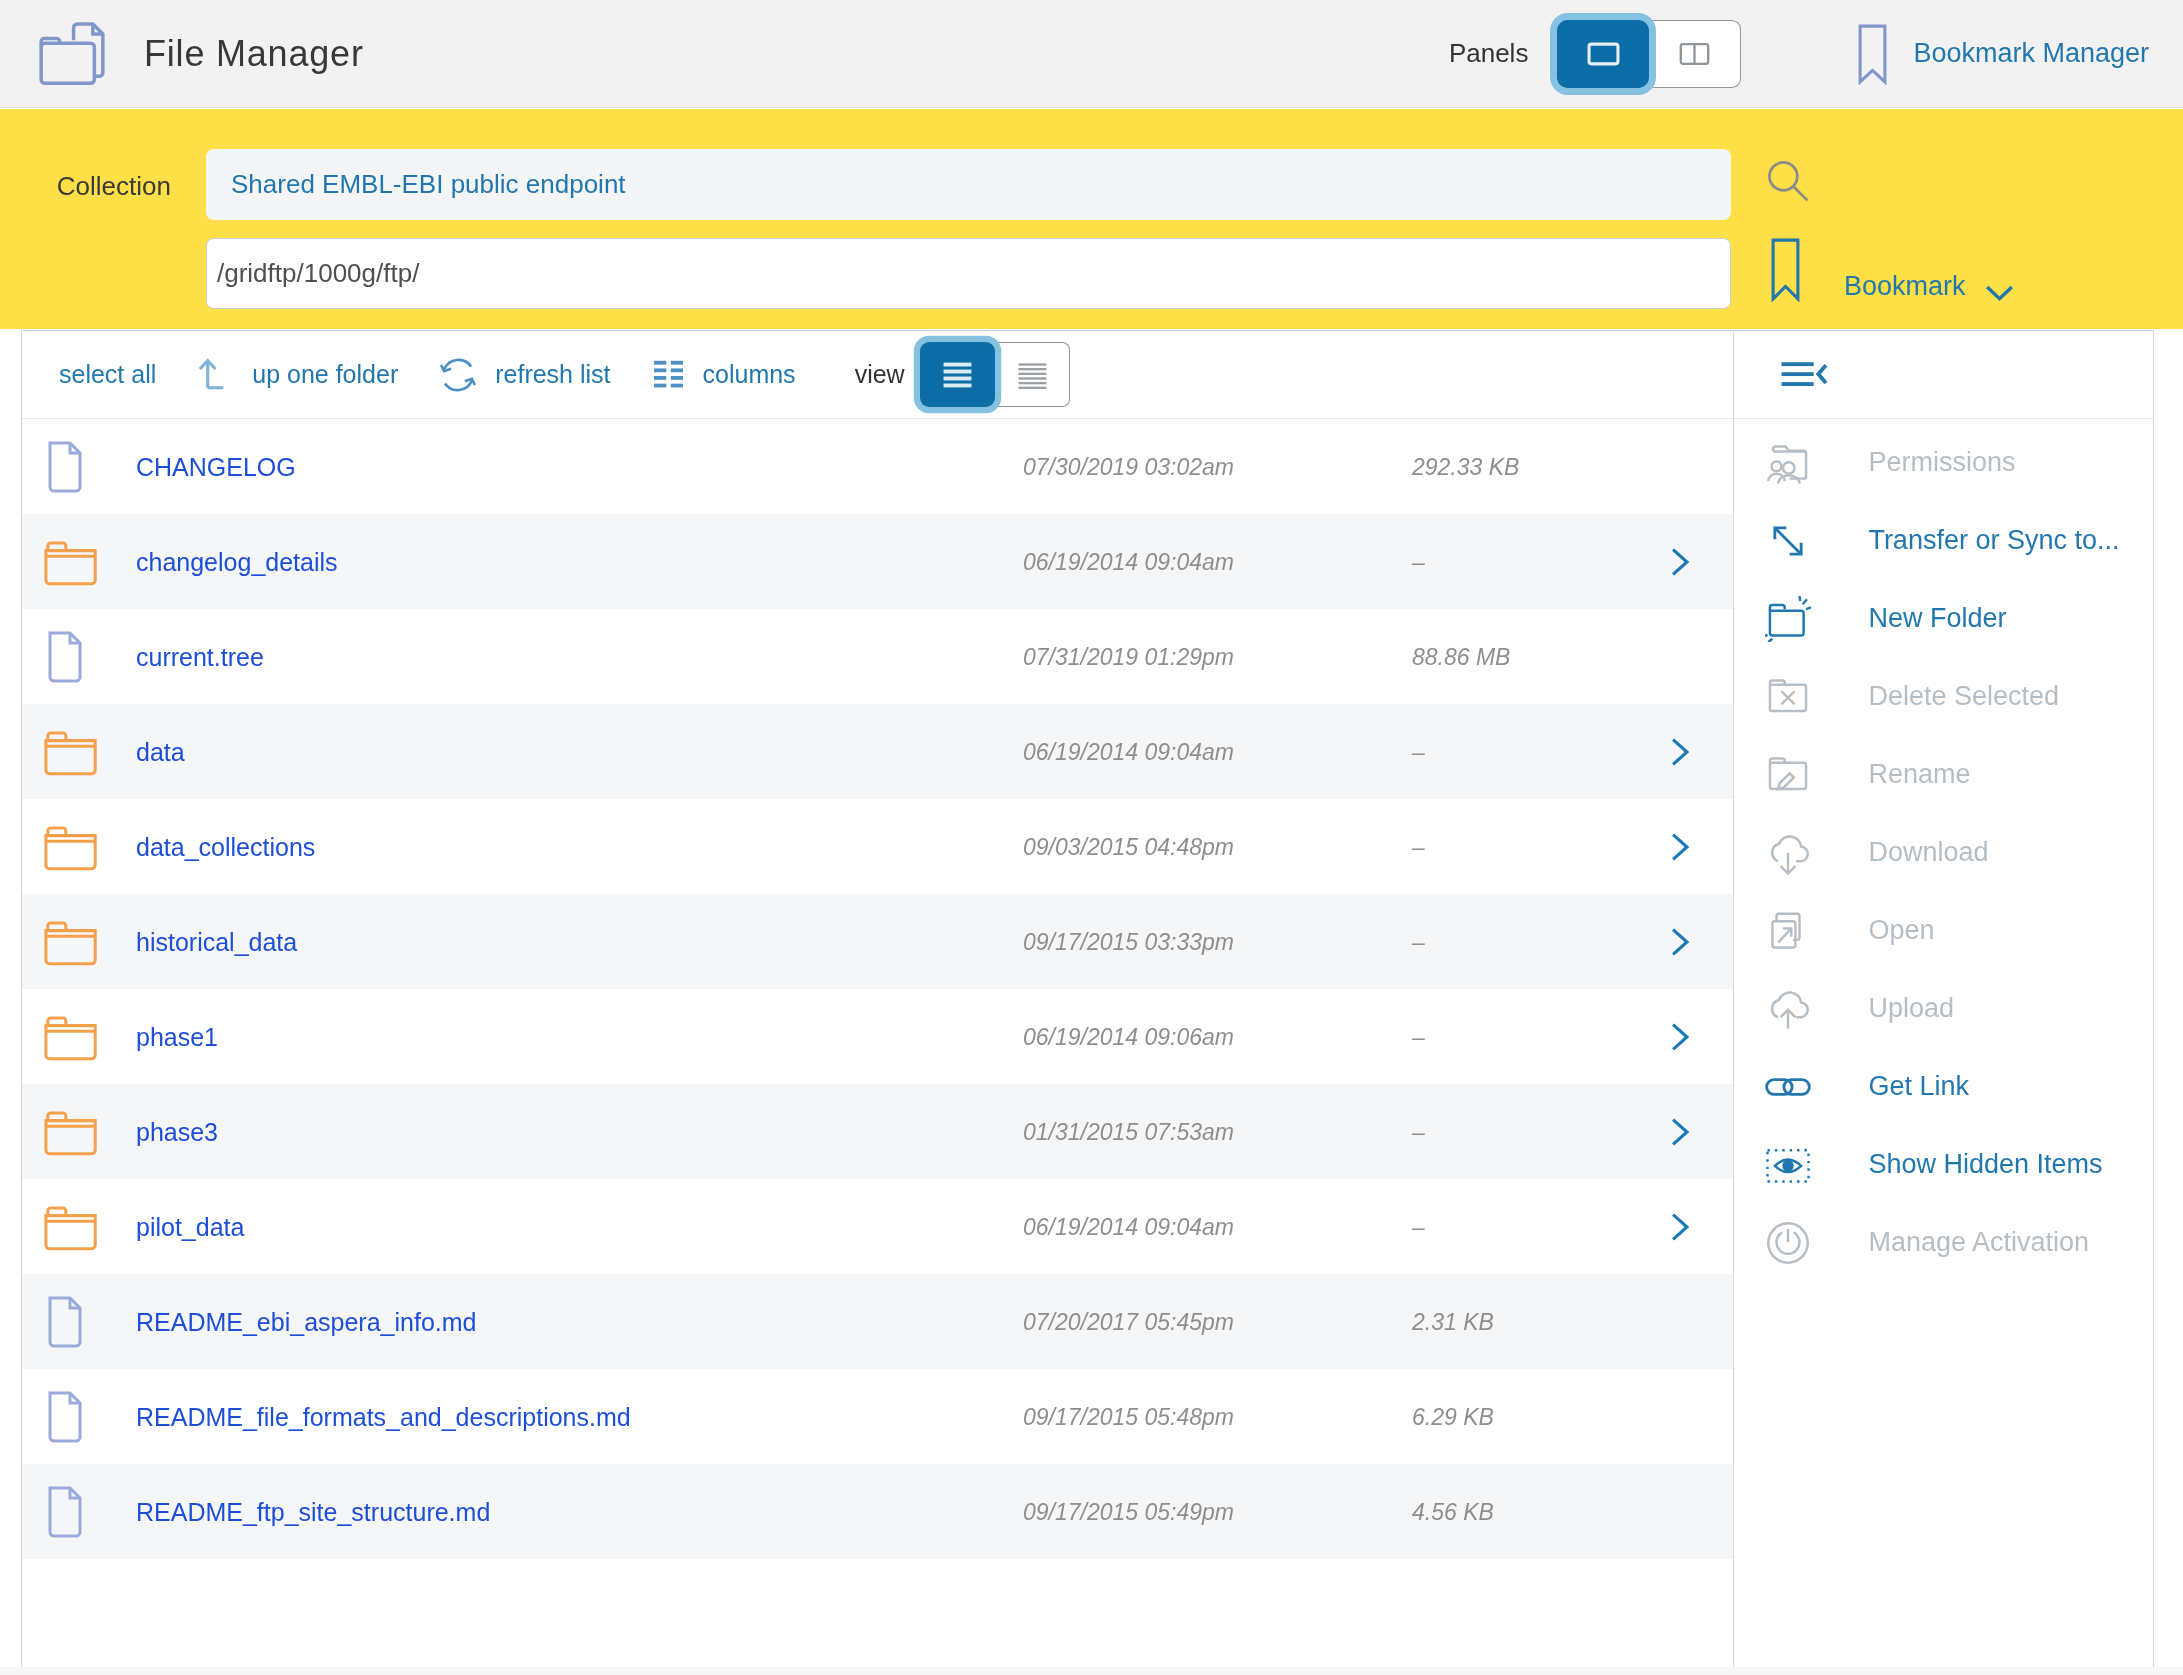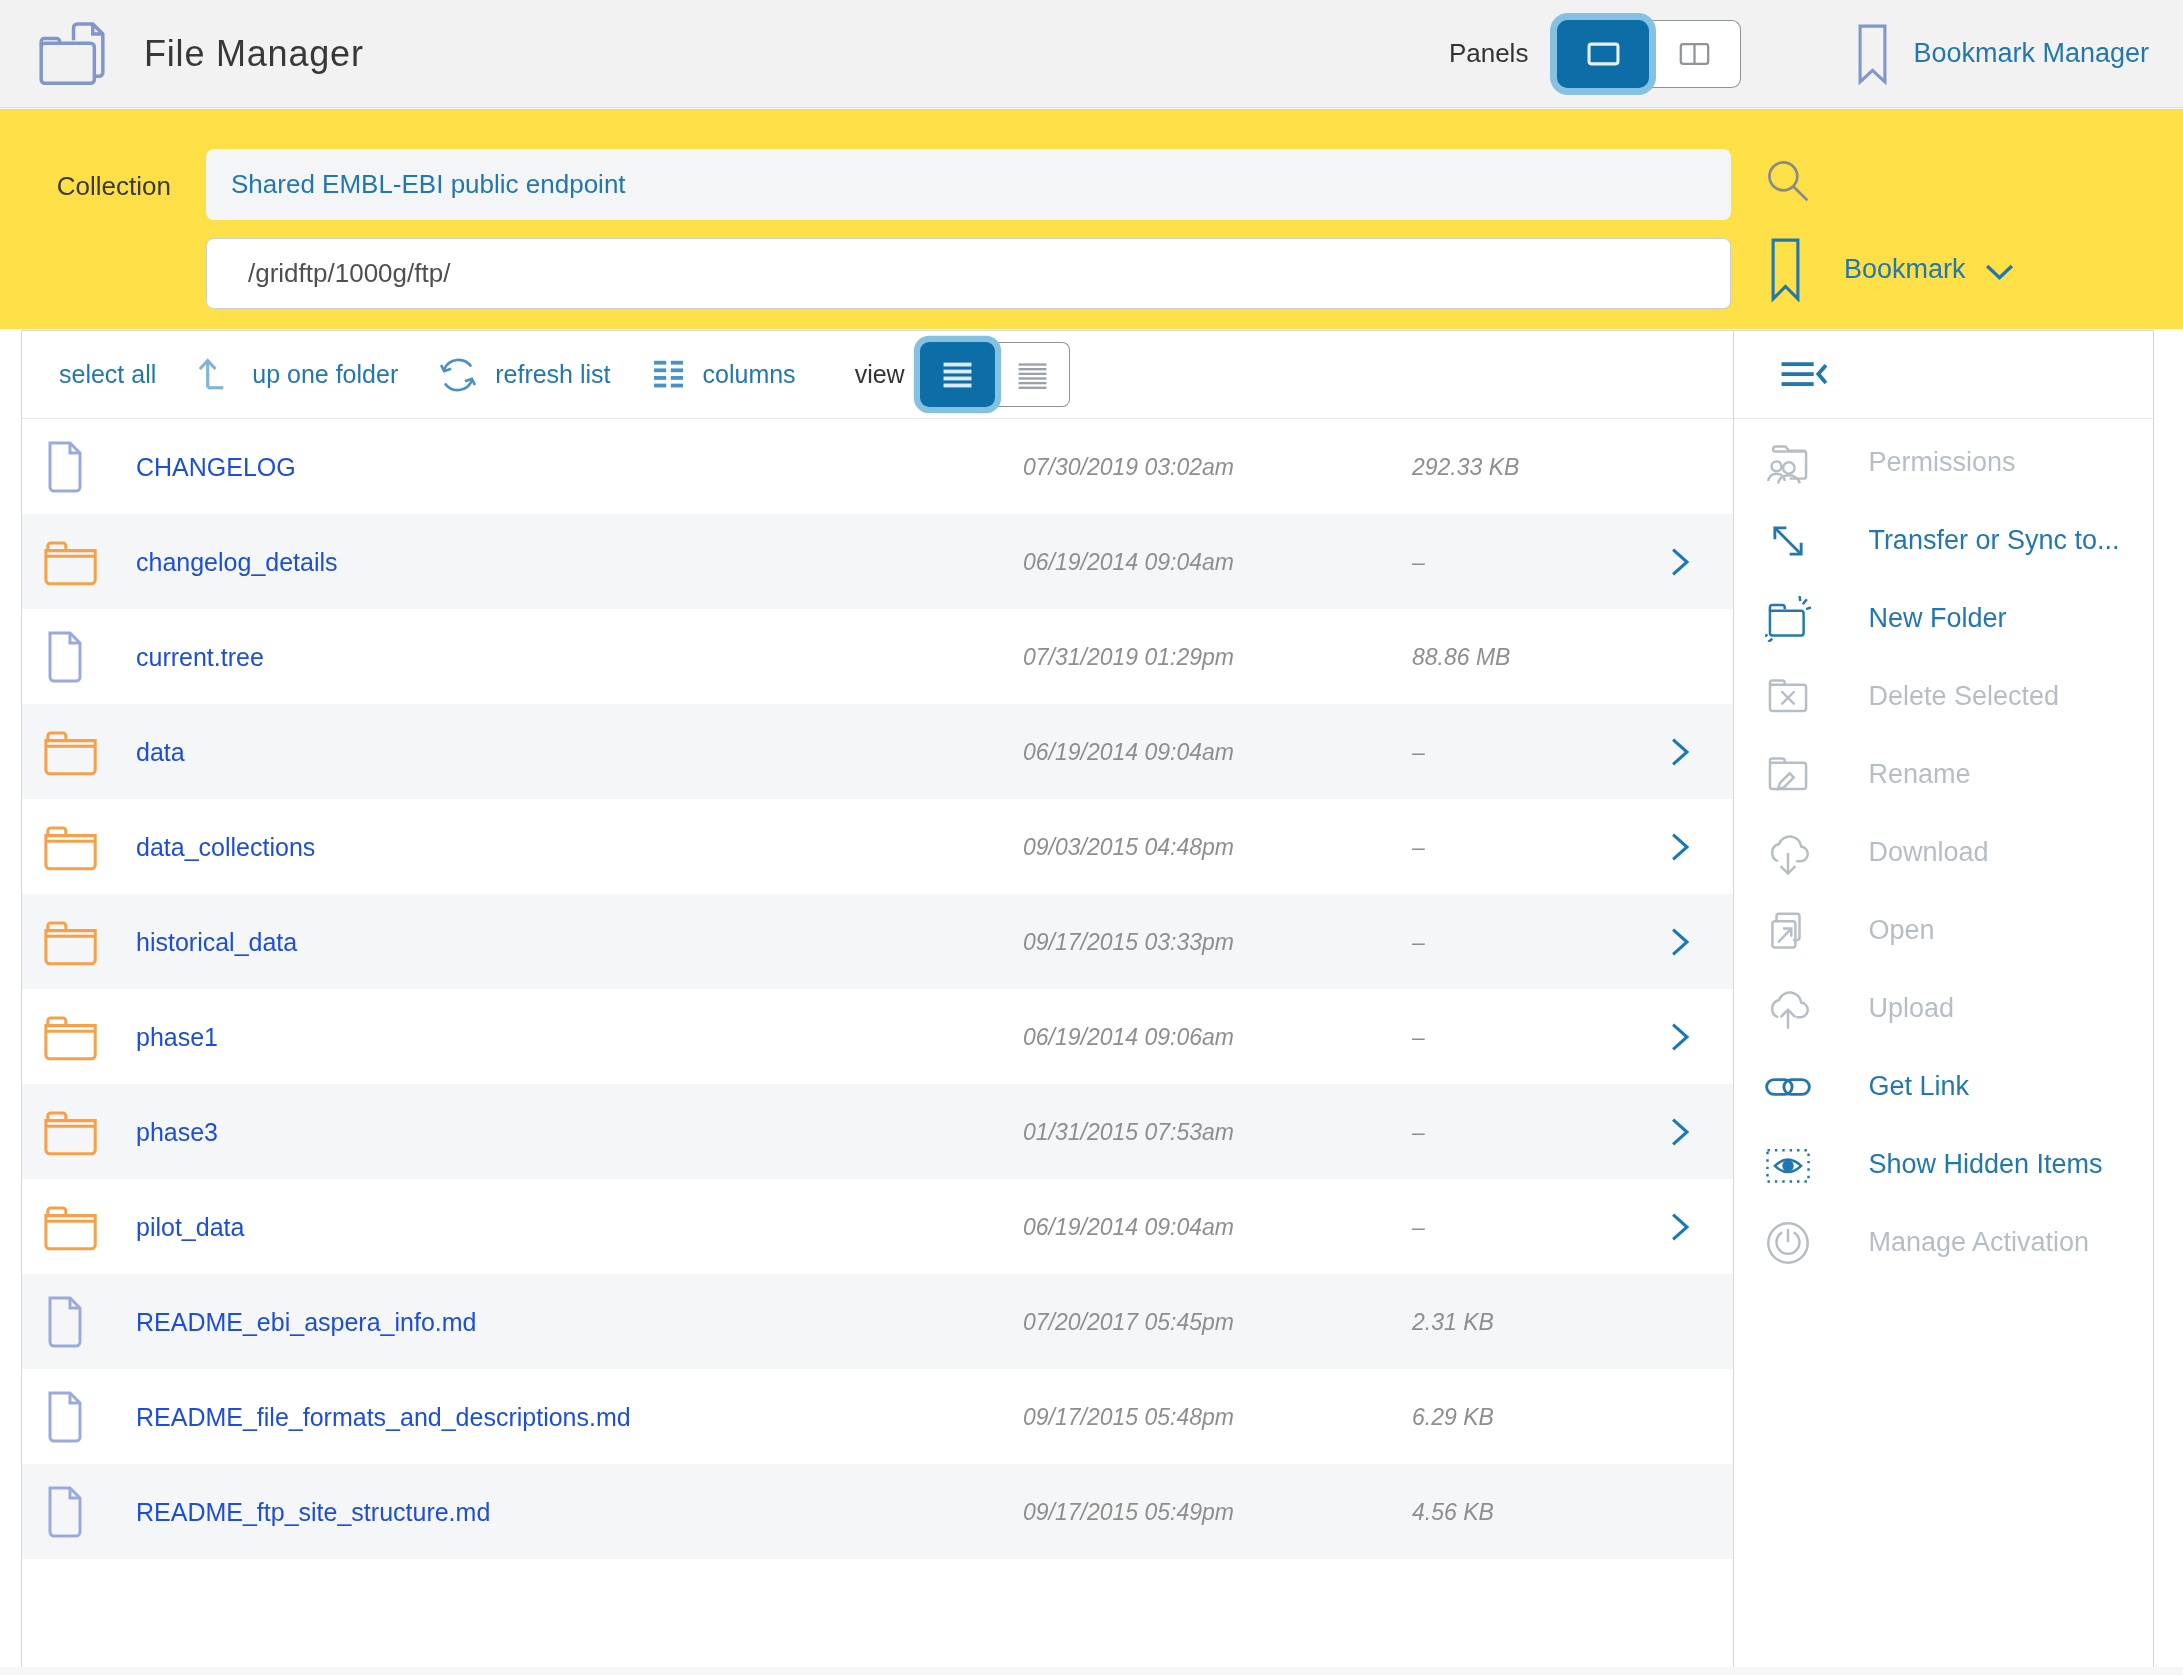--- a/index.html
+++ b/index.html
@@ -54,24 +54,24 @@
   .collection-label{left:0;top:62px;}
   .path-label{left:0;top:254px;}
   .collection-input{
     position:absolute;left:206px;top:40px;width:1525px;height:71px;
     background:#f4f5f6;border-radius:7.7px;display:flex;align-items:center;
     font-size:26px;color:var(--accent);padding-left:25px;cursor:pointer;
   }
   .path-input{
     position:absolute;left:206px;top:129px;width:1525px;height:71px;
     background:#fff;border:1.5px solid #c9ced3;border-radius:7.7px;
-    display:flex;align-items:center;font-size:26px;color:#4f4f4f;padding-left:41px;
+    display:flex;align-items:center;font-size:26px;color:#4f4f4f;padding-left:10px;
   }
   .search-btn{position:absolute;left:1764px;top:48px;cursor:pointer;}
-  .bookmark-ctl{position:absolute;left:1770px;top:128px;display:flex;align-items:center;cursor:pointer;}
+  .bookmark-ctl{position:absolute;left:1770px;top:128px;display:flex;align-items:flex-end;cursor:pointer;}
   .bookmark-ctl .label{font-size:27px;color:var(--accent);margin-left:43px;}
   .bookmark-ctl .chev{margin-left:18.5px;margin-top:4.6px;}
 
   
   .main-panel{
     position:absolute;left:21px;top:330px;width:2133px;height:1641px;
     border:1.5px solid var(--panel-border);border-radius:0;background:#fff;
     display:flex;overflow:hidden;
   }
   .list-pane{width:1713px;display:flex;flex-direction:column;}

